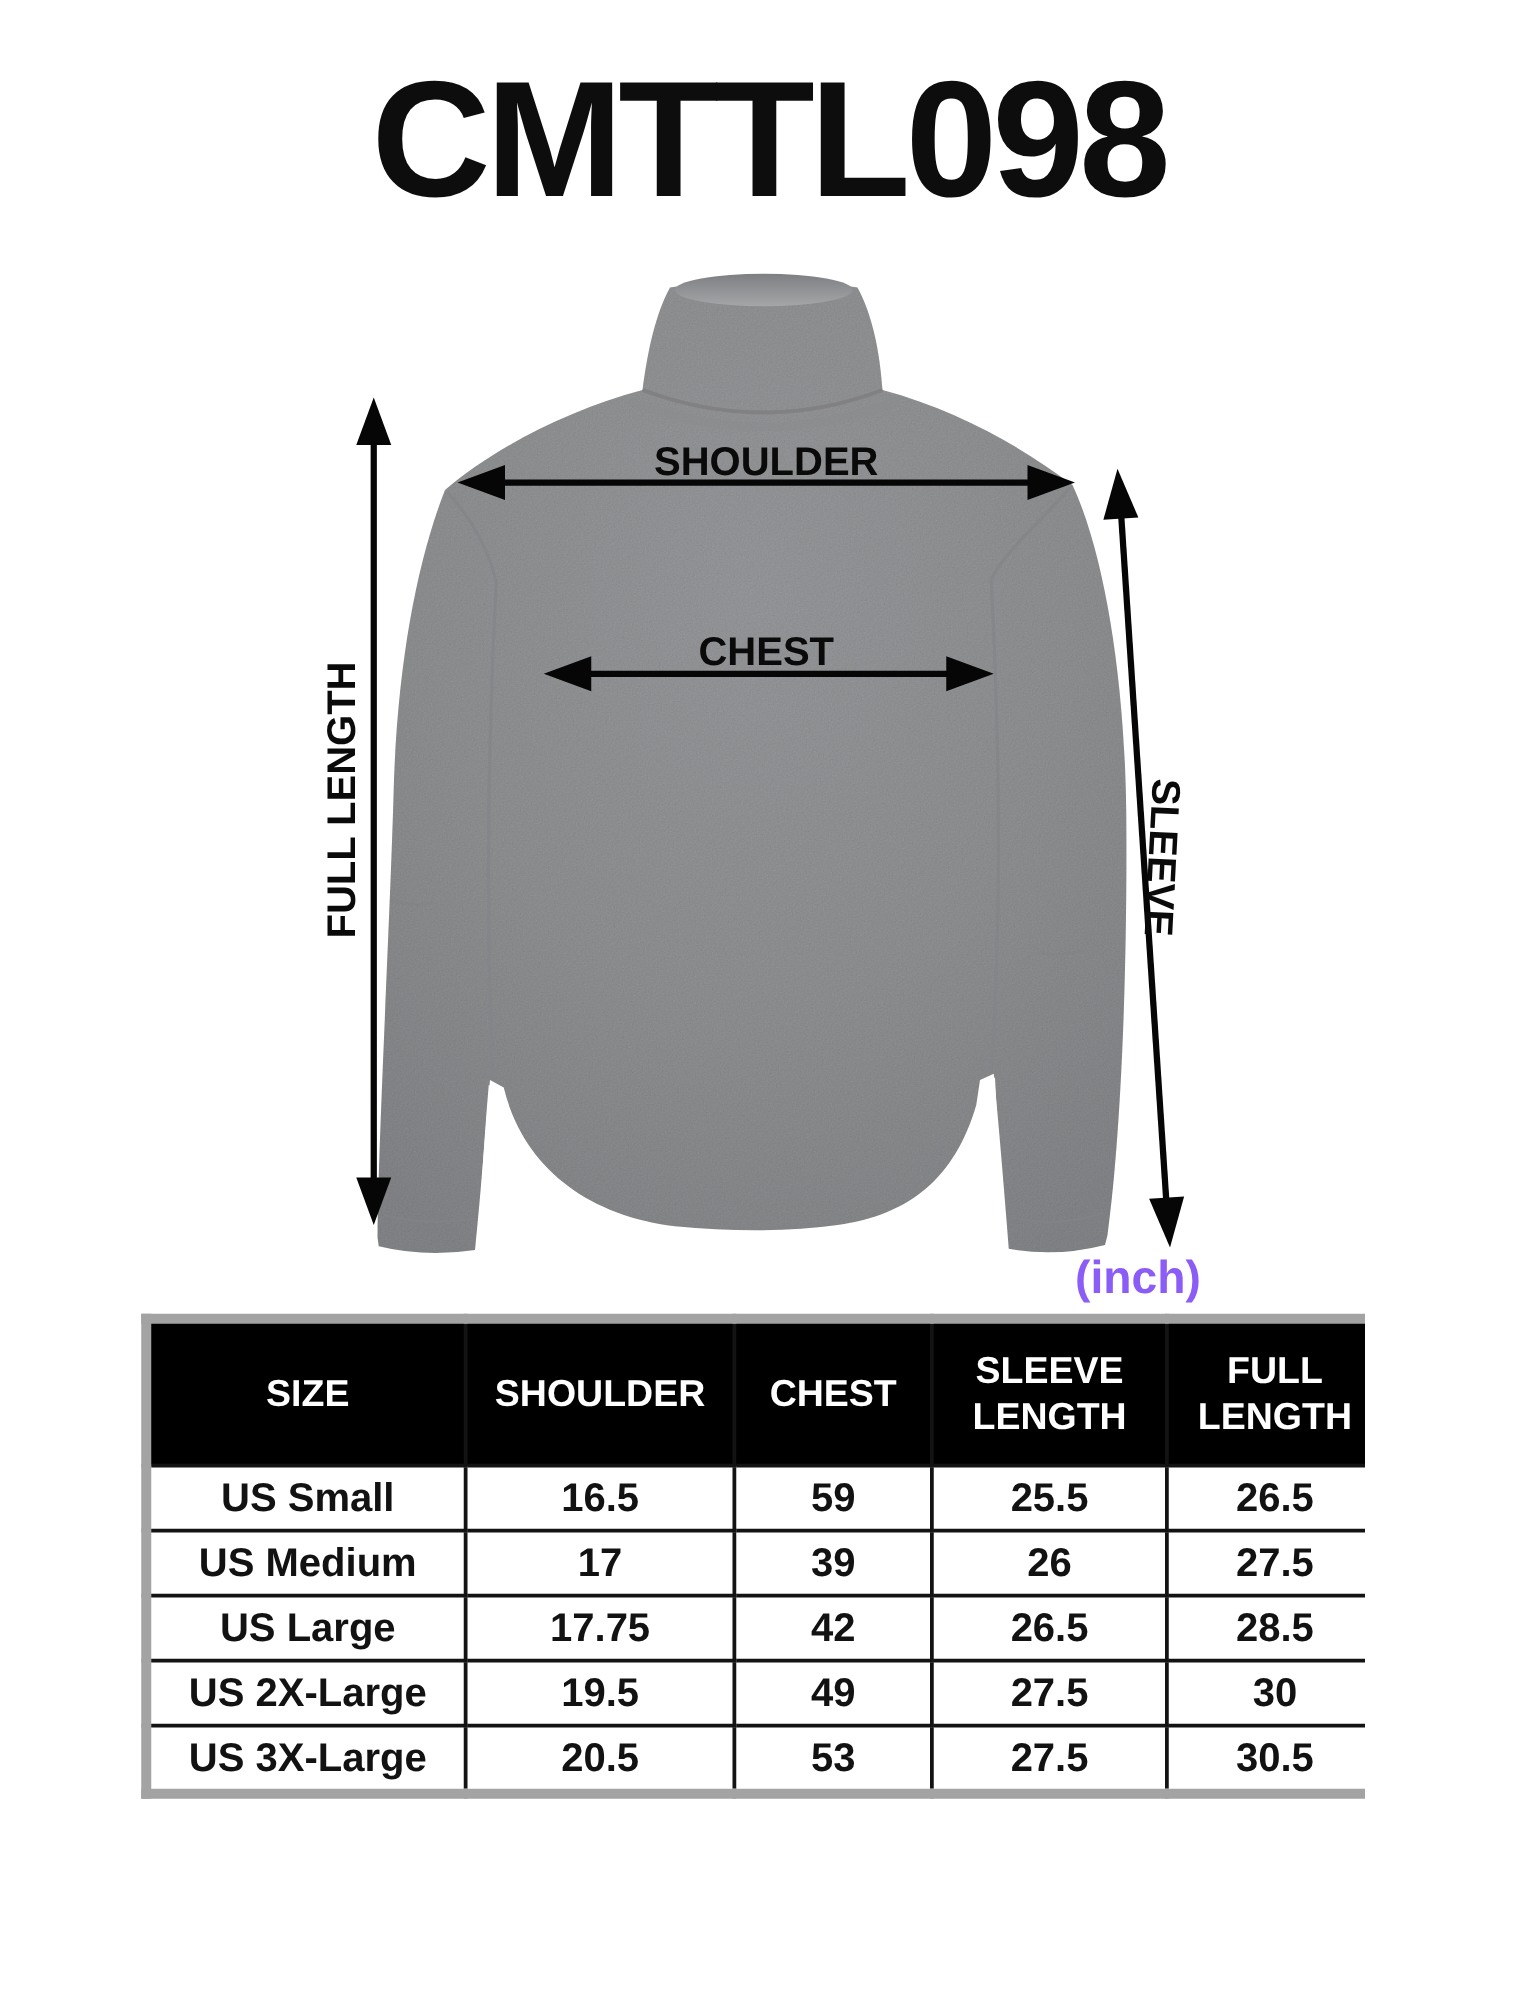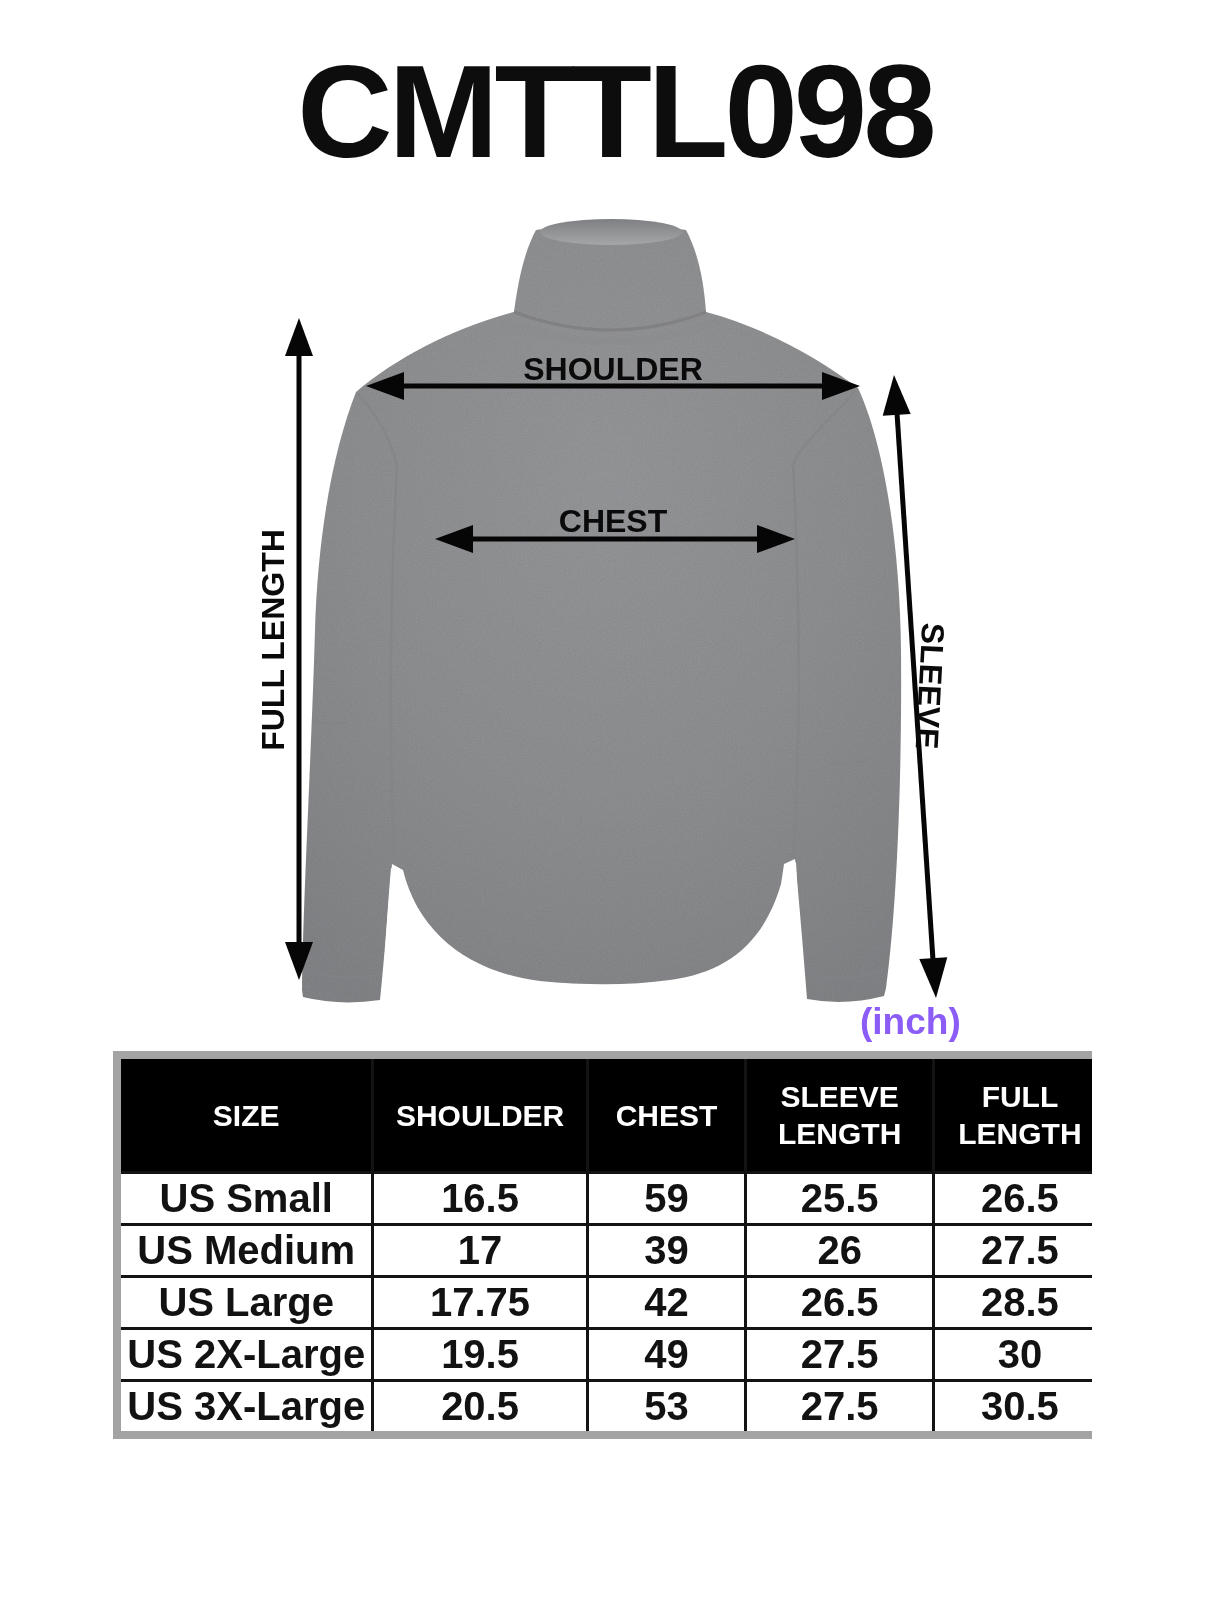--- a/index.html
+++ b/index.html
@@ -13,21 +13,21 @@
   .lbl-chest{left:513px;top:503px;width:200px;text-align:center;}
   .lbl-fulllength{left:143px;top:620px;width:260px;height:40px;line-height:40px;text-align:center;
                   transform:rotate(-90deg);}
   .lbl-sleeve{left:845px;top:666px;width:170px;height:40px;line-height:40px;text-align:center;
               transform:rotate(93deg);}
   .unit{left:860px;top:1001px;width:244px;text-align:left;font-size:37px;font-weight:bold;color:#8b5cf6;}
   .size-table{left:113px;top:1051px;width:1000px;border-collapse:collapse;table-layout:fixed;
               border:8px solid #a3a3a3;}
   .size-table th{background:#000000;color:#ffffff;font-size:30px;font-weight:bold;line-height:37px;
                  height:112px;vertical-align:middle;text-align:center;border:3px solid #131313;padding:0 8px;}
-  .size-table td{background:#ffffff;color:#121212;font-size:40px;font-weight:bold;height:49px;
+  .size-table td{background:#ffffff;color:#121212;font-size:32px;font-weight:bold;height:49px;
                  text-align:center;vertical-align:middle;border:3px solid #131313;padding:0;}
   .footnote{left:390px;top:1501px;width:733px;text-align:right;font-size:31px;font-weight:bold;color:#0a0a0a;}
 </style>
 </head>
 <body>
 
 <div class="page">
 
   <div class="abs title">CMTTL098</div>
 

